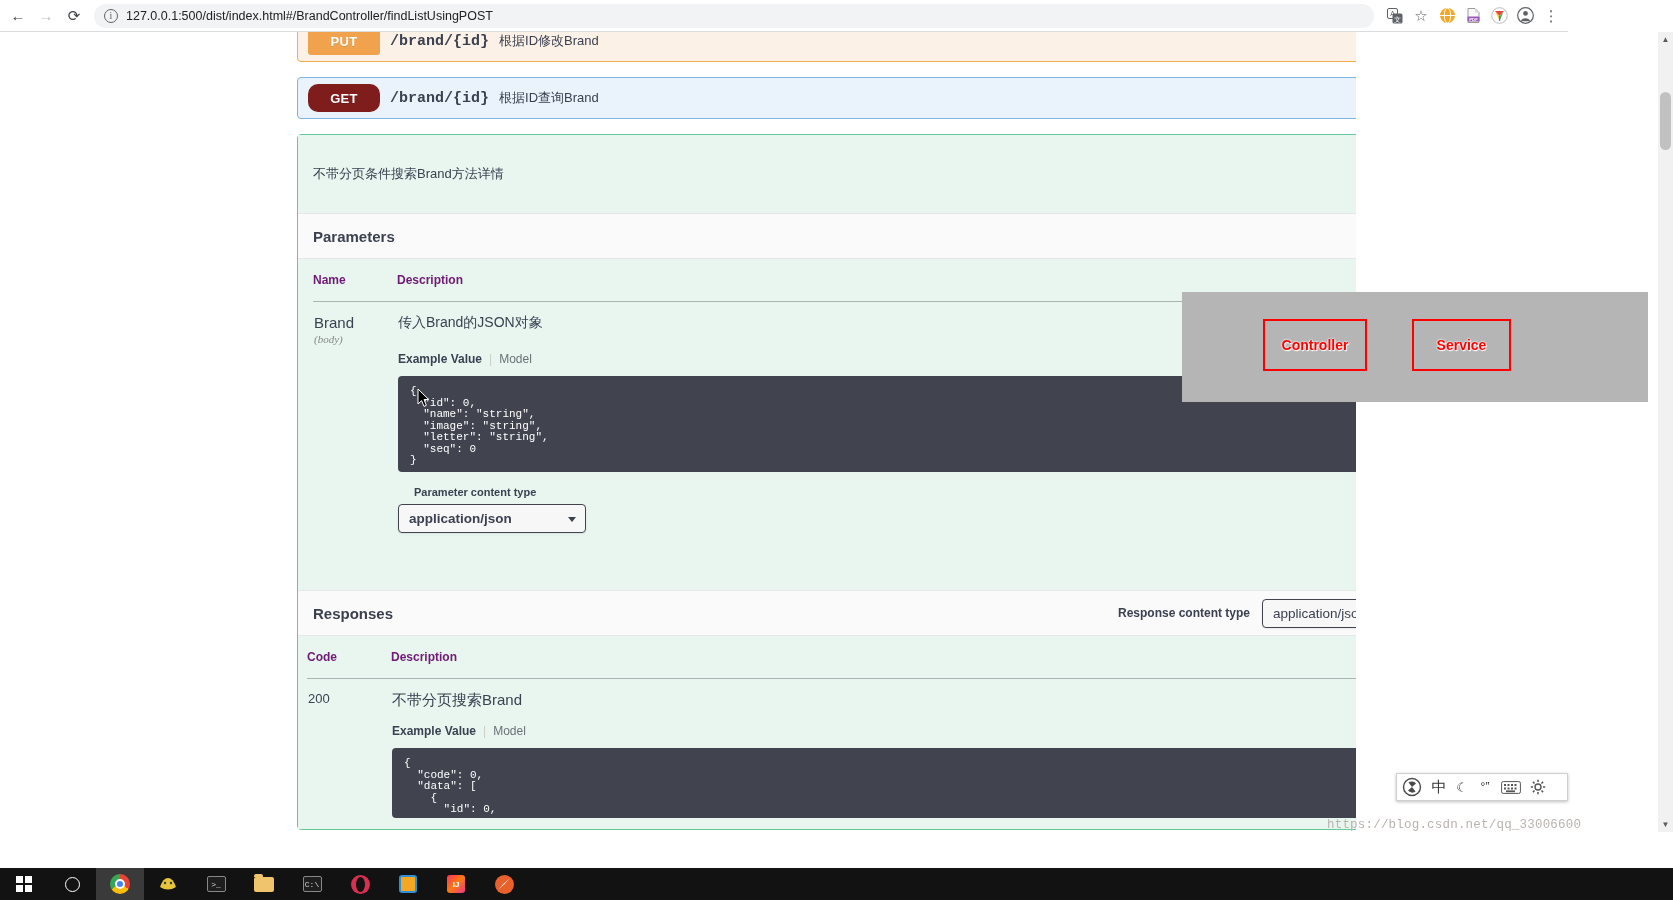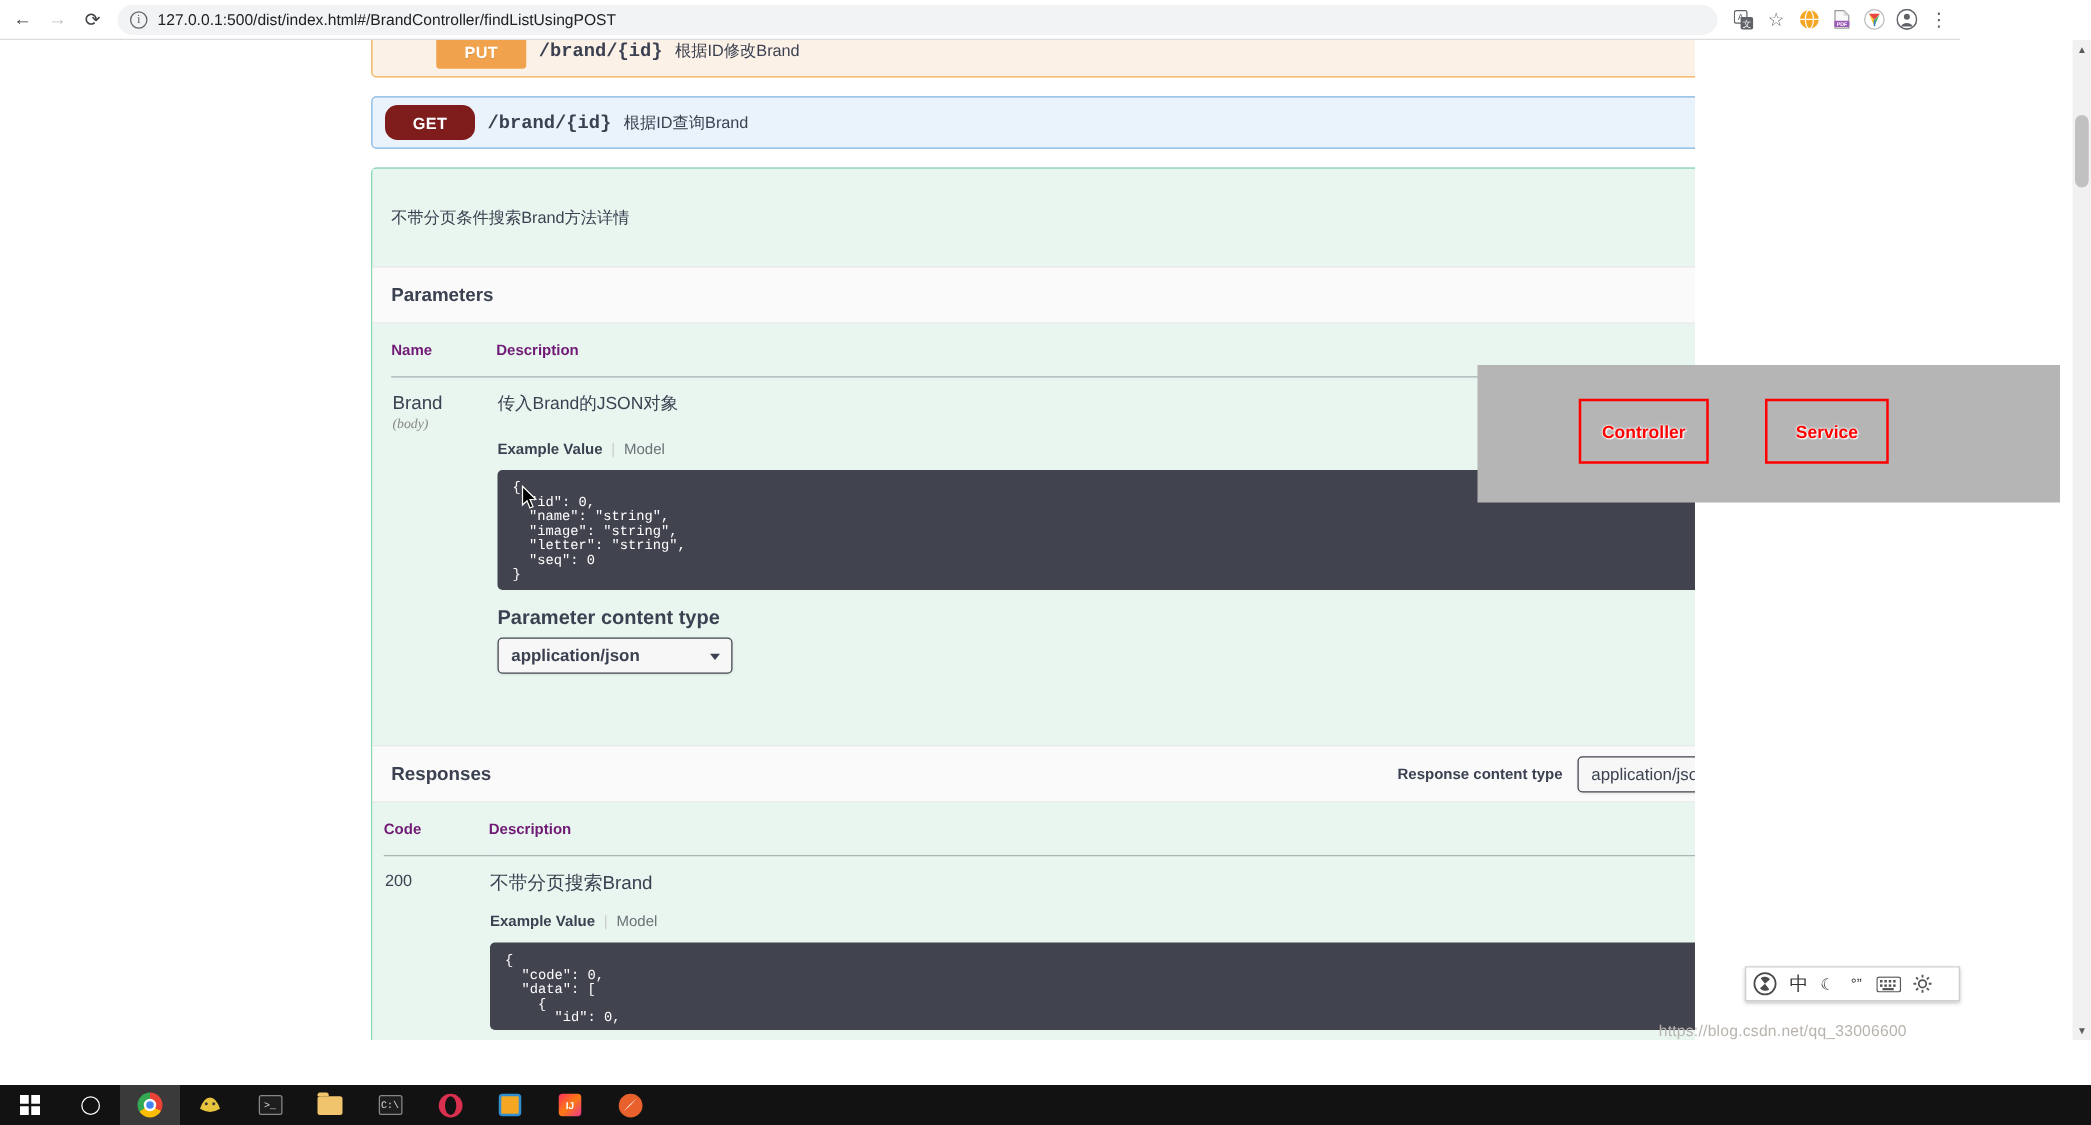--- a/index.html
+++ b/index.html
@@ -267,22 +267,22 @@
     color: #fff;
     font-family: "Liberation Mono", monospace;
     font-size: 11px;
     line-height: 11.5px;
     padding: 10px 12px;
     white-space: pre;
     overflow: hidden;
   }
 
   .pct-label {
-    font-size: 16px; font-weight: bold; color: #3b4151;
-    margin: 14px 0 6px 0;
+    font-size: 11px; font-weight: bold; color: #3b4151;
+    margin: 14px 0 6px 16px;
   }
 
   .resp-table-wrap { padding: 0 15px 10px 9px; background: #e8f6ef; }
   .rcode { font-size: 14px; color: #3b4151; width: 84px; }
   .rdesc-txt { font-size: 15px; color:#3b4151; margin-bottom: 14px; }
 
   
   .page-right-gutter {
     position: absolute;
     left: 1356px; top: 0;
@@ -368,21 +368,21 @@
   .ime-item.gear{ width: 26px; }
 
   
   .watermark {
     position: absolute;
     left: 1327px; top: 818px;
     font-size: 12.5px;
     color: #b9b3ad;
     z-index: 45;
     letter-spacing: .2px;
-    font-family: Liberation Sans, sans-serif;
+    font-family: Liberation Mono, monospace;
   }
 
   
   .taskbar {
     position: absolute;
     left: 0; bottom: 0;
     width: 1673px; height: 32px;
     background: #121212;
     display: flex; align-items: center;
     z-index: 70;
@@ -488,21 +488,21 @@
       </div>
       <div class="tb-icon">
         <span class="dots">⋮</span>
       </div>
     </div>
   </div>
 
   <div class="page">
     <div class="content-wrap">
 
-      <div class="opblock put" style="margin-top:-12px;padding-left:41px;">
+      <div class="opblock put" style="margin-top:-12px;">
         <div class="opblock-summary">
           <div class="method">PUT</div>
           <div class="op-path">/brand/{id}</div>
           <div class="op-desc">根据ID修改Brand</div>
         </div>
       </div>
 
       <div class="opblock get">
         <div class="opblock-summary">
           <div class="method">GET</div>

